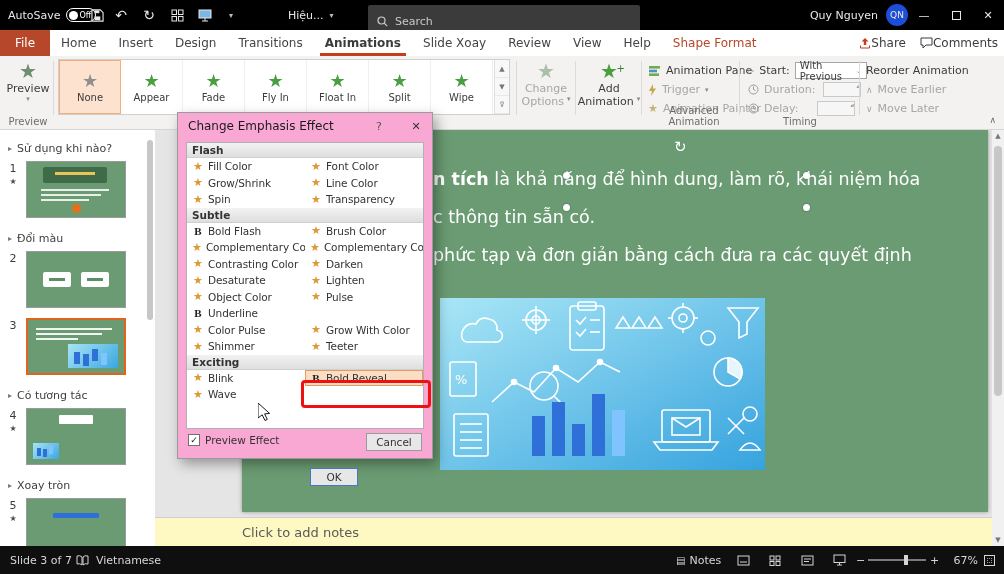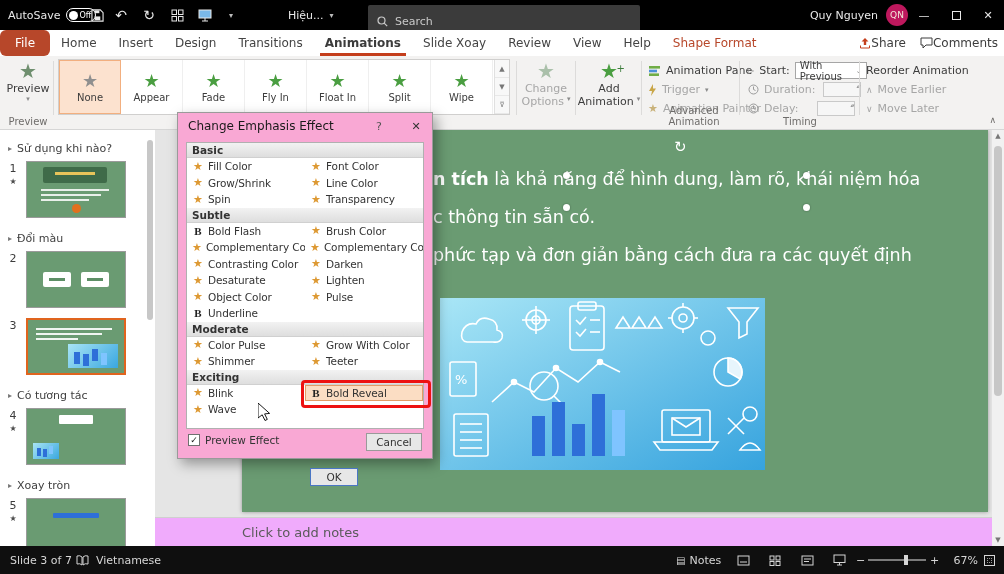--- a/index.html
+++ b/index.html
@@ -20,28 +20,28 @@
   .qat.save { left:84px; }
   .qat.grid { left:164px; }
   .qat.mon  { left:192px; }
   .qat.more { left:218px; font-size:8px; color:#bbb; }
   .doc-title { left:288px; gap:6px; }
   .doc-title .chev { font-size:8px; color:#bbb; }
   .searchbox { position:absolute; left:368px; top:5px; width:272px; height:20px; background:#3b3b3b;
                border-radius:2px; display:flex; align-items:center; gap:7px; padding:16px 9px; color:#c9c9c9; font-size:11px; }
   .user { right:126px; }
   .avatar { position:absolute; right:96px; top:4px; width:22px; height:22px; border-radius:50%;
-            background:#be185d; color:#f2e6d8; font-size:9px; display:flex; align-items:center; justify-content:center; }
+            background:#1d4ed8; color:#f2e6d8; font-size:9px; display:flex; align-items:center; justify-content:center; }
   .winbtn { position:absolute; top:0; width:32px; height:30px; display:flex; align-items:center; justify-content:center; color:#e8e8e8; font-size:11px; }
   .w-min { right:64px; } .w-max { right:32px; } .w-close { right:0; }
   .maxbox { width:9px; height:9px; border:1px solid #e8e8e8; }
 
   
   .tabrow { position:absolute; left:0; top:30px; width:100%; height:26px; background:#fff; display:flex; }
-  .tab { padding:0 11px; font-size:12px; line-height:26px; color:#444; position:relative; cursor:default;border-radius:6px; }
+  .tab { padding:0 11px; font-size:12px; line-height:26px; color:#444; position:relative; cursor:default; }
   .tab-file { background:#b7472a; color:#fff; padding:0 15px; }
   .tab-active { color:#3c3c3c; font-weight:bold; }
   .tab-active::after { content:""; position:absolute; left:6px; right:6px; bottom:0; height:3px; background:#c43e1c; }
   .tab-contextual { color:#b7472a; }
   .tabrow-right { position:absolute; right:6px; top:30px; height:26px; display:flex; align-items:center; gap:14px; font-size:12px; color:#3c3c3c; }
   .tabbtn { display:flex; align-items:center; gap:0; }
 
   
   .ribbon { position:absolute; left:0; top:56px; width:100%; height:74px; background:#f3f2f1; border-bottom:1px solid #d6d6d6; }
   .vsep { position:absolute; top:5px; bottom:14px; width:1px; background:#dcdbda; }
@@ -101,21 +101,21 @@
   
   .canvas { position:absolute; left:155px; top:130px; right:12px; height:387px; background:#e5e5e5; overflow:hidden; }
   .slide { position:absolute; left:87px; top:0; width:746px; height:382px; background:#6a9b72; box-shadow:0 0 4px rgba(0,0,0,.35); }
   .slide-text { position:absolute; left:191px; top:30px; color:#fff; font-size:17.5px; line-height:38px; white-space:nowrap; }
   .slide-text b { font-weight:bold; }
   .handle { position:absolute; width:7px; height:7px; border-radius:50%; background:#fff; box-shadow:0 0 2px rgba(0,0,0,.4); }
   .rot-handle { position:absolute; color:#fff; font-size:15px; }
   .illus { position:absolute; left:198px; top:168px; width:325px; height:172px; }
 
   
-  .notes { position:absolute; left:155px; right:12px; top:517px; height:29px; background:#f0abfc; border-top:1px solid #cfcfcf;
+  .notes { position:absolute; left:155px; right:12px; top:517px; height:29px; background:#fef9c3; border-top:1px solid #cfcfcf;
            display:flex; align-items:center; padding-left:87px; font-size:13px; color:#5a5a5a; }
 
   
   .vscroll { position:absolute; right:0; top:130px; width:12px; height:416px; background:#f1f1f1; }
   .vscroll .arr { position:absolute; left:0; width:12px; height:12px; font-size:7px; color:#777; display:flex; align-items:center; justify-content:center; }
   .vscroll .a-up { top:0; } .vscroll .a-dn { bottom:0; }
   .vscroll .vthumb { position:absolute; left:2px; top:16px; width:8px; height:250px; background:#c7c7c7; border-radius:4px; }
 
   
   .statusbar { position:absolute; left:0; bottom:0; width:100%; height:28px; background:#0f0f0f; color:#d6d6d6; font-size:11px; }
@@ -599,21 +599,21 @@
       </div>
   </div>
 
   <div class="dialog">
     <div class="dlg-titlebar">
       <span class="dlg-title">Change Emphasis Effect</span>
       <span class="dlg-help">?</span>
       <span class="dlg-close">✕</span>
     </div>
     <div class="dlg-list" id="dlg-list">
-        <div class="dlg-sec">Basic</div>
+        <div class="dlg-sec">Flash</div>
         <div class="dlg-row">
           <div class="dlg-cell">
             <span class="ic-star">★</span>
             <span class="dlg-lab">Fill Color</span>
           </div>
           <div class="dlg-cell">
             <span class="ic-star">★</span>
             <span class="dlg-lab">Font Color</span>
           </div>
         </div>
@@ -688,21 +688,20 @@
             <span class="dlg-lab">Pulse</span>
           </div>
         </div>
         <div class="dlg-row">
           <div class="dlg-cell">
             <span class="ic-bold">B</span>
             <span class="dlg-lab">Underline</span>
           </div>
           <div class="dlg-cell"></div>
         </div>
-        <div class="dlg-sec">Moderate</div>
         <div class="dlg-row">
           <div class="dlg-cell">
             <span class="ic-star">★</span>
             <span class="dlg-lab">Color Pulse</span>
           </div>
           <div class="dlg-cell">
             <span class="ic-star">★</span>
             <span class="dlg-lab">Grow With Color</span>
           </div>
         </div>

